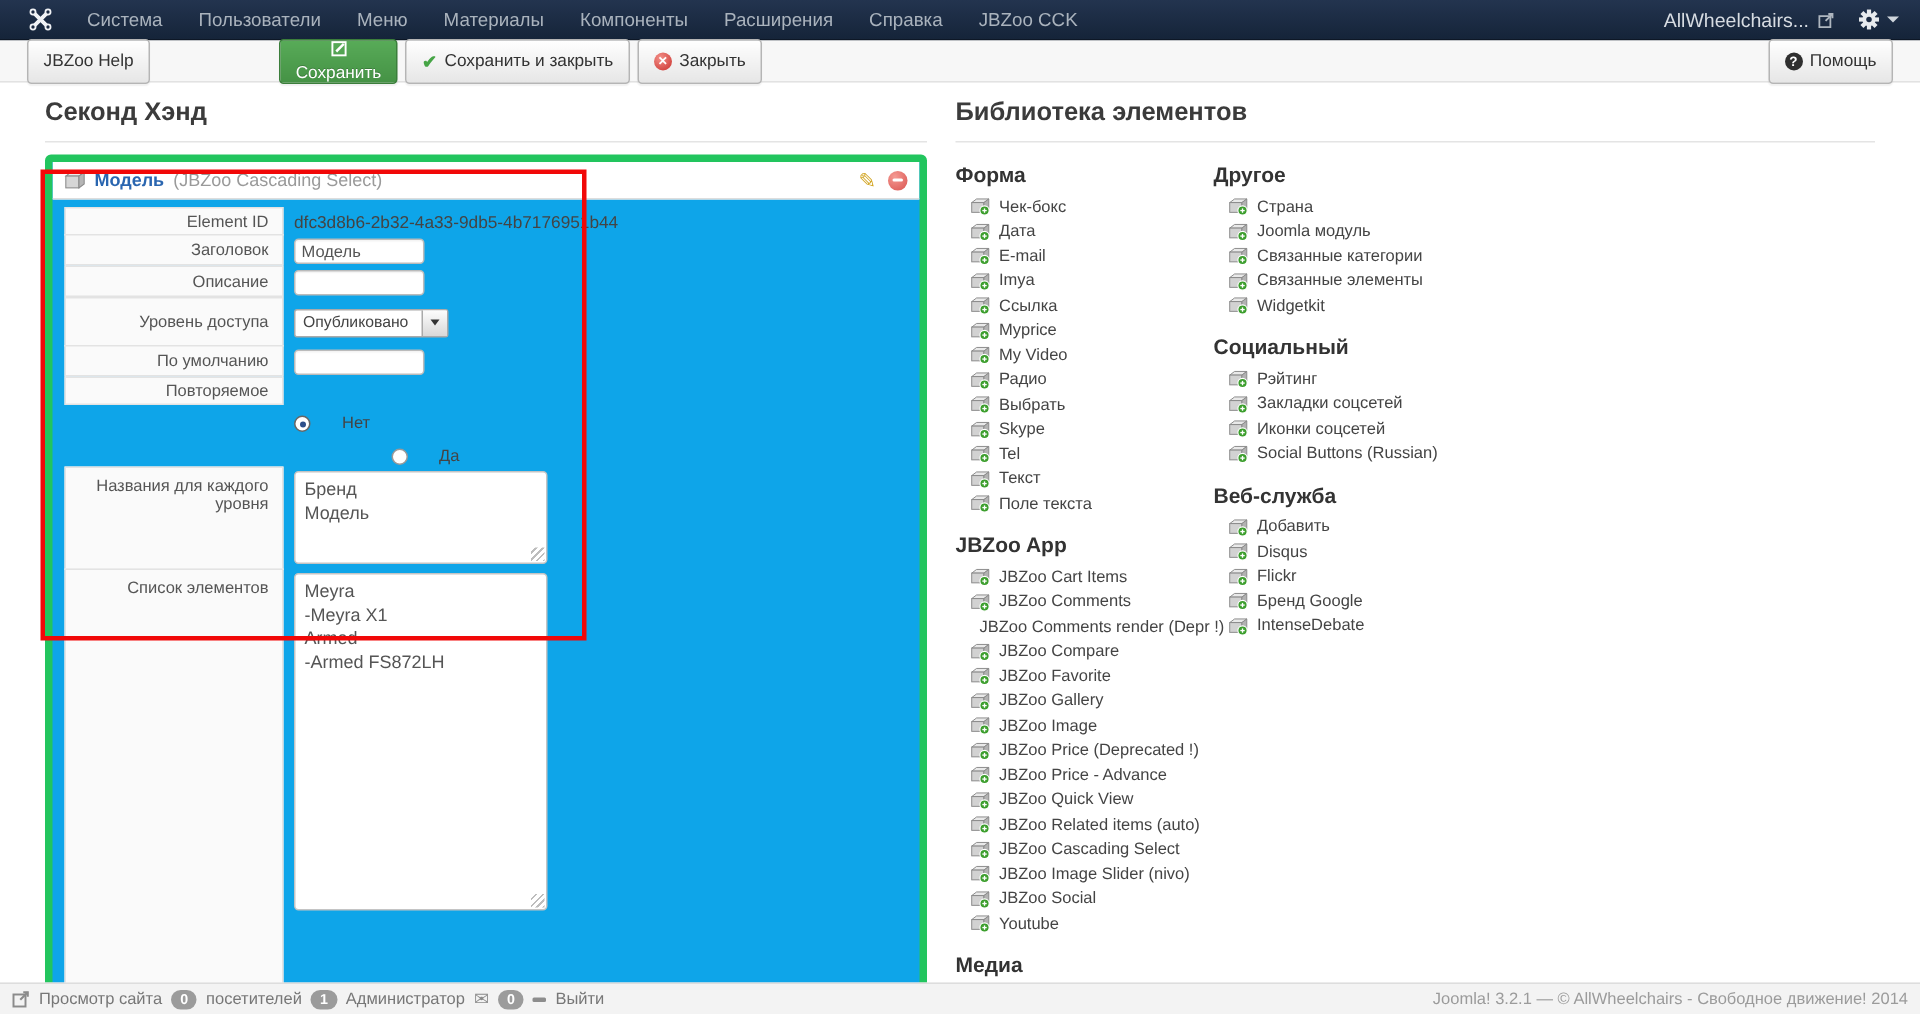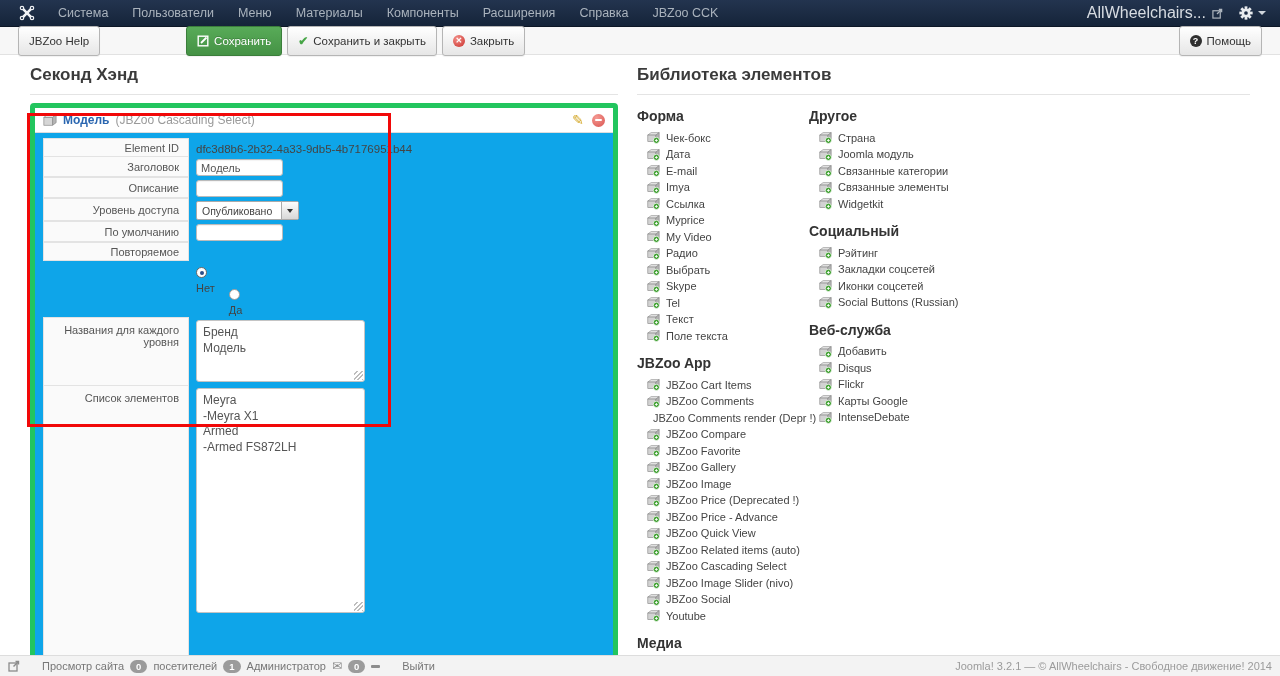--- a/index.html
+++ b/index.html
@@ -15,38 +15,38 @@
     background:linear-gradient(to bottom,#23344f,#152439);
     border-bottom:1px solid #0d1726; padding:0 14px;
   }
   .nav-logo { width:18px; height:16px; margin:0 10px 0 4px; flex:0 0 auto; }
   .nav-menu { display:flex; height:100%; }
   .nav-item {
     color:#aab3bd; font-size:12.5px; padding:0 12px; line-height:26px;
     cursor:pointer; white-space:nowrap;
   }
   .nav-right { margin-left:auto; display:flex; align-items:center; gap:16px; }
-  .nav-site { color:#d7dce2; font-size:16px; display:flex; align-items:center; gap:6px; cursor:pointer; }
+  .nav-site { color:#d7dce2; font-size:13px; display:flex; align-items:center; gap:6px; cursor:pointer; }
   .nav-gear { display:flex; align-items:center; gap:5px; cursor:pointer; }
   .caret-down { width:0; height:0; border-left:4px solid transparent; border-right:4px solid transparent; border-top:4px solid #cfd5dc; }
   
   .toolbar {
     height:28px; background:#f7f7f7; border-bottom:1px solid #e2e2e2;
     display:flex; align-items:center; padding:0 18px; position:relative;
   }
   .btn {
     display:inline-flex; align-items:center; gap:5px;
     font-size:11.5px; color:#333; padding:0 10px; height:30px;
     background:linear-gradient(to bottom,#ffffff,#e6e6e6);
     border:1px solid #b5b5b5; border-radius:3px; cursor:pointer;
     box-shadow:0 1px 1px rgba(0,0,0,.06); white-space:nowrap;
   }
   .btn-green {
     background:linear-gradient(to bottom,#58ab58,#459245);
-    border-color:#3b7e3b; color:#fff; text-shadow:0 -1px 0 rgba(0,0,0,.2);
+    border-color:#3b7e3b; color:#fff; text-shadow:0 -1px 0 rgba(0,0,0,.2);flex-direction:column;
   }
   .btn-group { display:flex; gap:5px; margin-left:86px; }
   .btn-help-right { margin-left:auto; }
   .icon-check { color:#46a546; font-size:12px; font-weight:bold; }
   .icon-close-ball {
     width:12px; height:12px; border-radius:50%;
     background:radial-gradient(circle at 35% 30%, #f38f88, #c9302c);
     color:#fff; font-size:8px; line-height:12px; text-align:center; font-weight:bold;
   }
   .icon-help-ball {
@@ -100,21 +100,21 @@
     width:103px; height:19px; border:1px solid #aaa; border-radius:2px;
     background:#fff; display:flex; align-items:center; cursor:pointer;
   }
   .selectbox .sel-text { flex:1; font-size:10.5px; color:#444; padding:0 5px; white-space:nowrap; overflow:hidden; }
   .selectbox .sel-btn {
     width:17px; height:17px; border-left:1px solid #aaa; margin-right:0;
     background:linear-gradient(to bottom,#fdfdfd,#d8d8d8);
     display:flex; align-items:center; justify-content:center;
   }
   .sel-arrow { width:0; height:0; border-left:3.5px solid transparent; border-right:3.5px solid transparent; border-top:4px solid #333; }
-  .radio { display:inline-flex; align-items:flex-start; gap:4px; font-size:11px; color:#444; cursor:pointer;flex-direction:column; }
+  .radio { display:inline-flex; align-items:flex-end; gap:21px; font-size:11px; color:#444; cursor:pointer; }
   .radio + .radio { margin-left:14px;margin-top:44px; }
   .rdot { width:11px; height:11px; border-radius:50%; border:1px solid #999; background:#fff; position:relative; }
   .rdot.on { border-color:#666; }
   .rdot.on::after { content:""; position:absolute; left:2.5px; top:2.5px; width:4px; height:4px; border-radius:50%; background:#2c4f8a; }
   .ta-wrap { position:relative; display:inline-block; }
   textarea.ta {
     border:1px solid #c4c4c4; border-radius:3px; background:#fff;
     font-family:inherit; font-size:12px; color:#555; line-height:15.5px;
     padding:4px 6px; resize:none; display:block;
   }
@@ -144,21 +144,21 @@
   .statusbar {
     position:absolute; left:0; bottom:0; width:1280px; height:21px;
     background:#f3f3f3; border-top:1px solid #ddd; z-index:50;
     display:flex; align-items:center; padding:0 8px; gap:6px;
     font-size:11px; color:#777;
   }
   .badge {
     background:#9b9b9b; color:#fff; font-size:9.5px; font-weight:bold;
     border-radius:9px; padding:1px 6px; line-height:11px;
   }
-  .sb-link { color:#777; cursor:pointer;margin-left:16px; }
+  .sb-link { color:#777; cursor:pointer; }
   .sb-dash { width:9px; height:3px; background:#8d8d8d; border-radius:1px; }
   .sb-right { margin-left:auto; color:#9b9b9b; font-size:11px; }
   .env { color:#8b8b8b; font-size:12px; line-height:12px; }
 </style>
 </head>
 <body>
 
 <div class="navbar">
   <svg class="nav-logo" viewBox="0 0 16 16">
     <g stroke="#f0f2f5" stroke-width="2.6" stroke-linecap="round">
@@ -268,21 +268,21 @@
                 <input class="txt" type="text" value="Модель" style="">
               </div>
           </div>
           <div class="frow">
             <div class="flabel" style="height:21px;">Описание</div>
             <div class="ffield">
                 <input class="txt" type="text" value="" style="">
               </div>
           </div>
           <div class="frow">
-            <div class="flabel" style="height:23px;">Уровень доступа</div>
+            <div class="flabel" style="height:33px;">Уровень доступа</div>
             <div class="ffield">
               <div class="selectbox">
                 <span class="sel-text">Опубликовано</span>
                 <span class="sel-btn">
                     <span class="sel-arrow"></span>
                   </span>
               </div>
             </div>
           </div>
           <div class="frow">
@@ -835,21 +835,21 @@
   </div>
             <div class="lib-item">
     <svg width="13" height="13" viewBox="0 0 16 16">
       <polygon points="1,5 5,2 15,2 11,5" fill="#e9e9e9" stroke="#8a8a8a" stroke-width="0.8"></polygon>
       <rect x="1" y="5" width="10" height="8" fill="#d2d2d2" stroke="#8a8a8a" stroke-width="0.8"></rect>
       <polygon points="11,5 15,2 15,10 11,13" fill="#b2b2b2" stroke="#8a8a8a" stroke-width="0.8"></polygon>
       <circle cx="11.5" cy="11.5" r="3.8" fill="#3c9e2d" stroke="#fff" stroke-width="0.9"></circle>
       <rect x="9.7" y="11" width="3.6" height="1.1" fill="#fff"></rect>
       <rect x="10.95" y="9.75" width="1.1" height="3.6" fill="#fff"></rect>
     </svg>
-    <span>Карты Google</span>
+    <span>Бренд Google</span>
   </div>
             <div class="lib-item">
     <svg width="13" height="13" viewBox="0 0 16 16">
       <polygon points="1,5 5,2 15,2 11,5" fill="#e9e9e9" stroke="#8a8a8a" stroke-width="0.8"></polygon>
       <rect x="1" y="5" width="10" height="8" fill="#d2d2d2" stroke="#8a8a8a" stroke-width="0.8"></rect>
       <polygon points="11,5 15,2 15,10 11,13" fill="#b2b2b2" stroke="#8a8a8a" stroke-width="0.8"></polygon>
       <circle cx="11.5" cy="11.5" r="3.8" fill="#3c9e2d" stroke="#fff" stroke-width="0.9"></circle>
       <rect x="9.7" y="11" width="3.6" height="1.1" fill="#fff"></rect>
       <rect x="10.95" y="9.75" width="1.1" height="3.6" fill="#fff"></rect>
     </svg>

